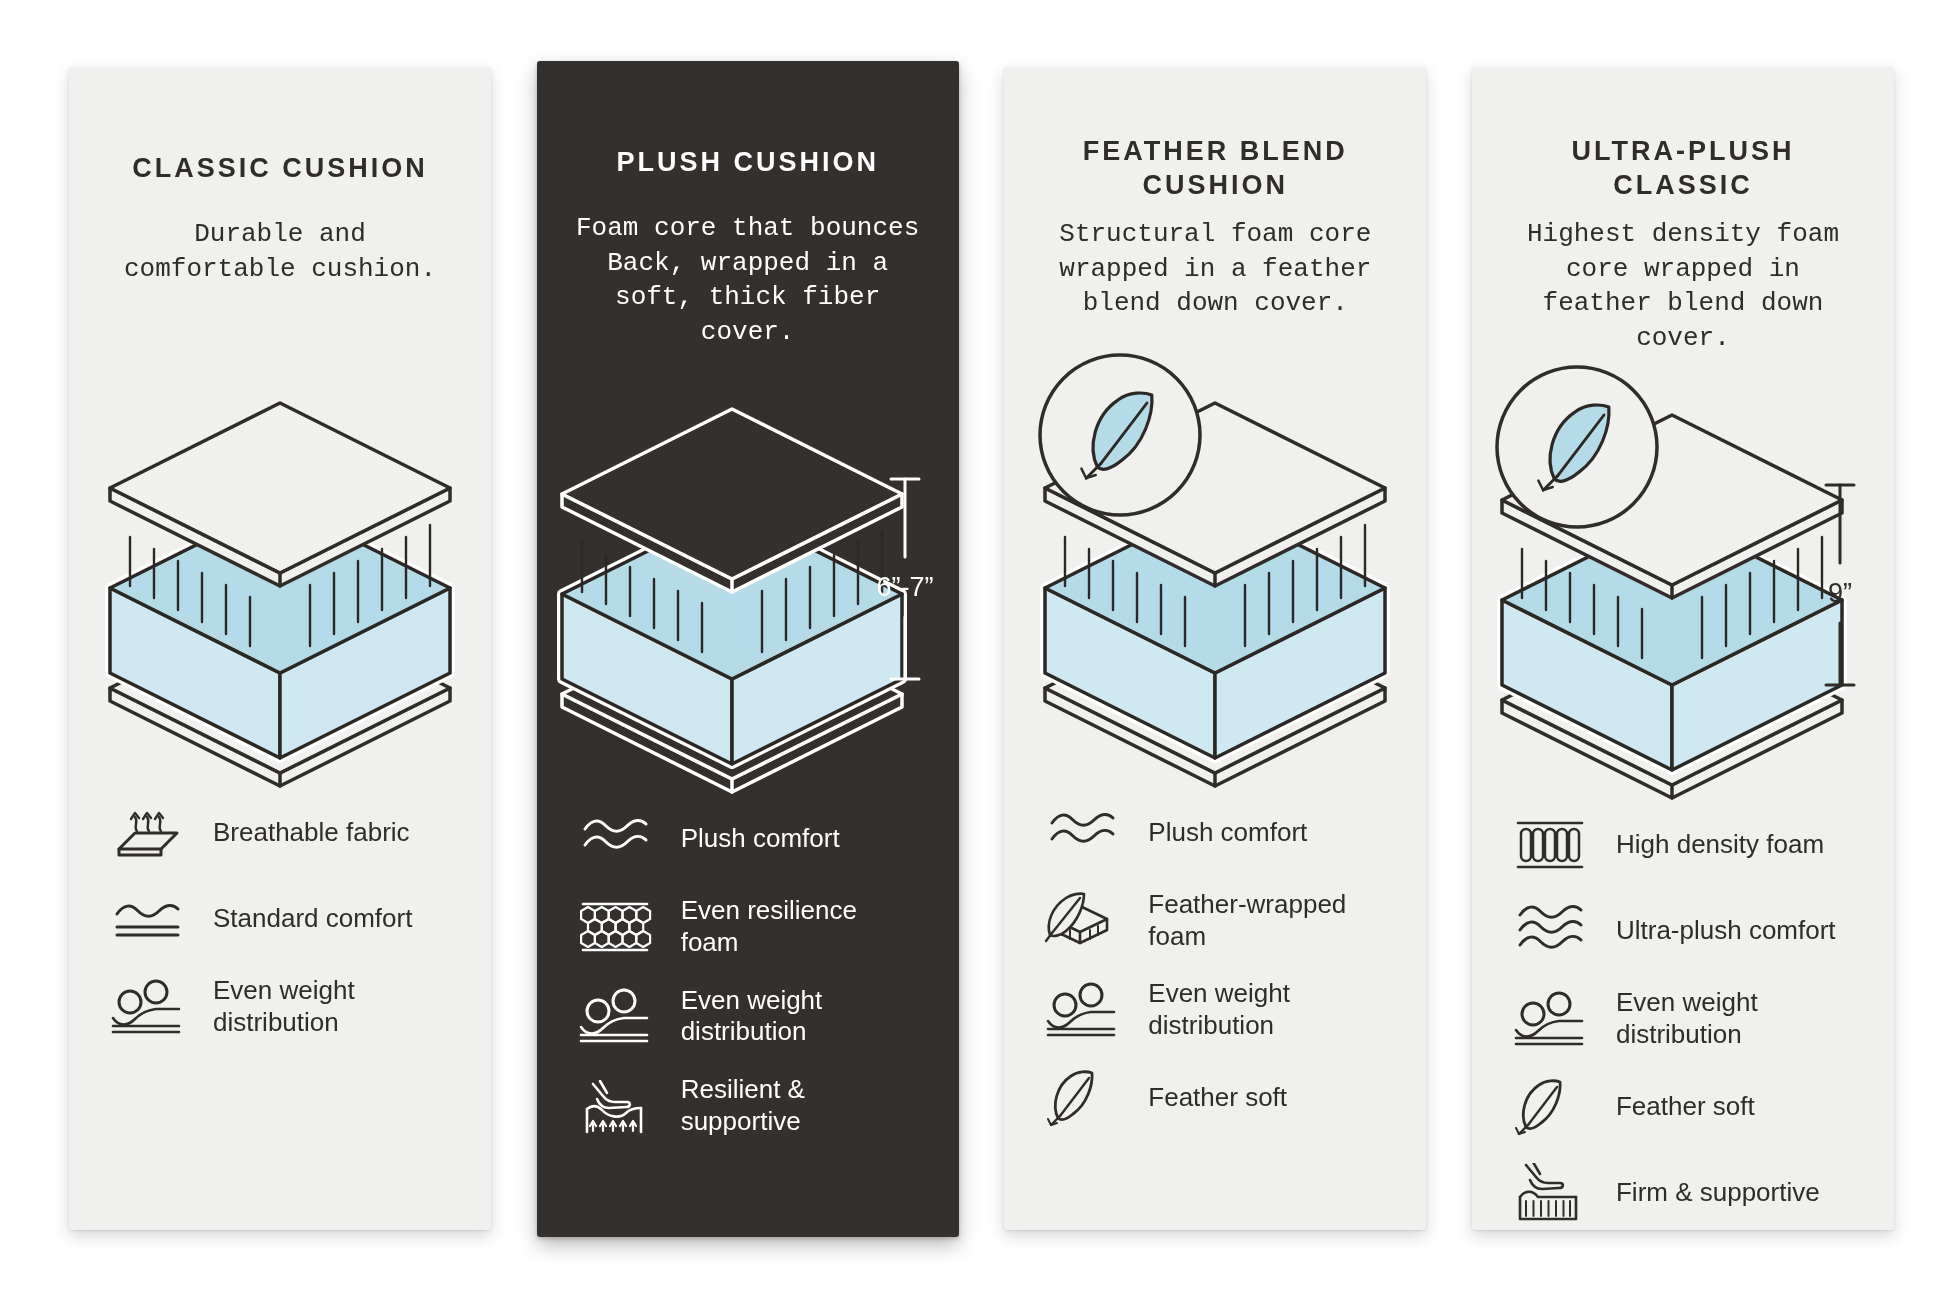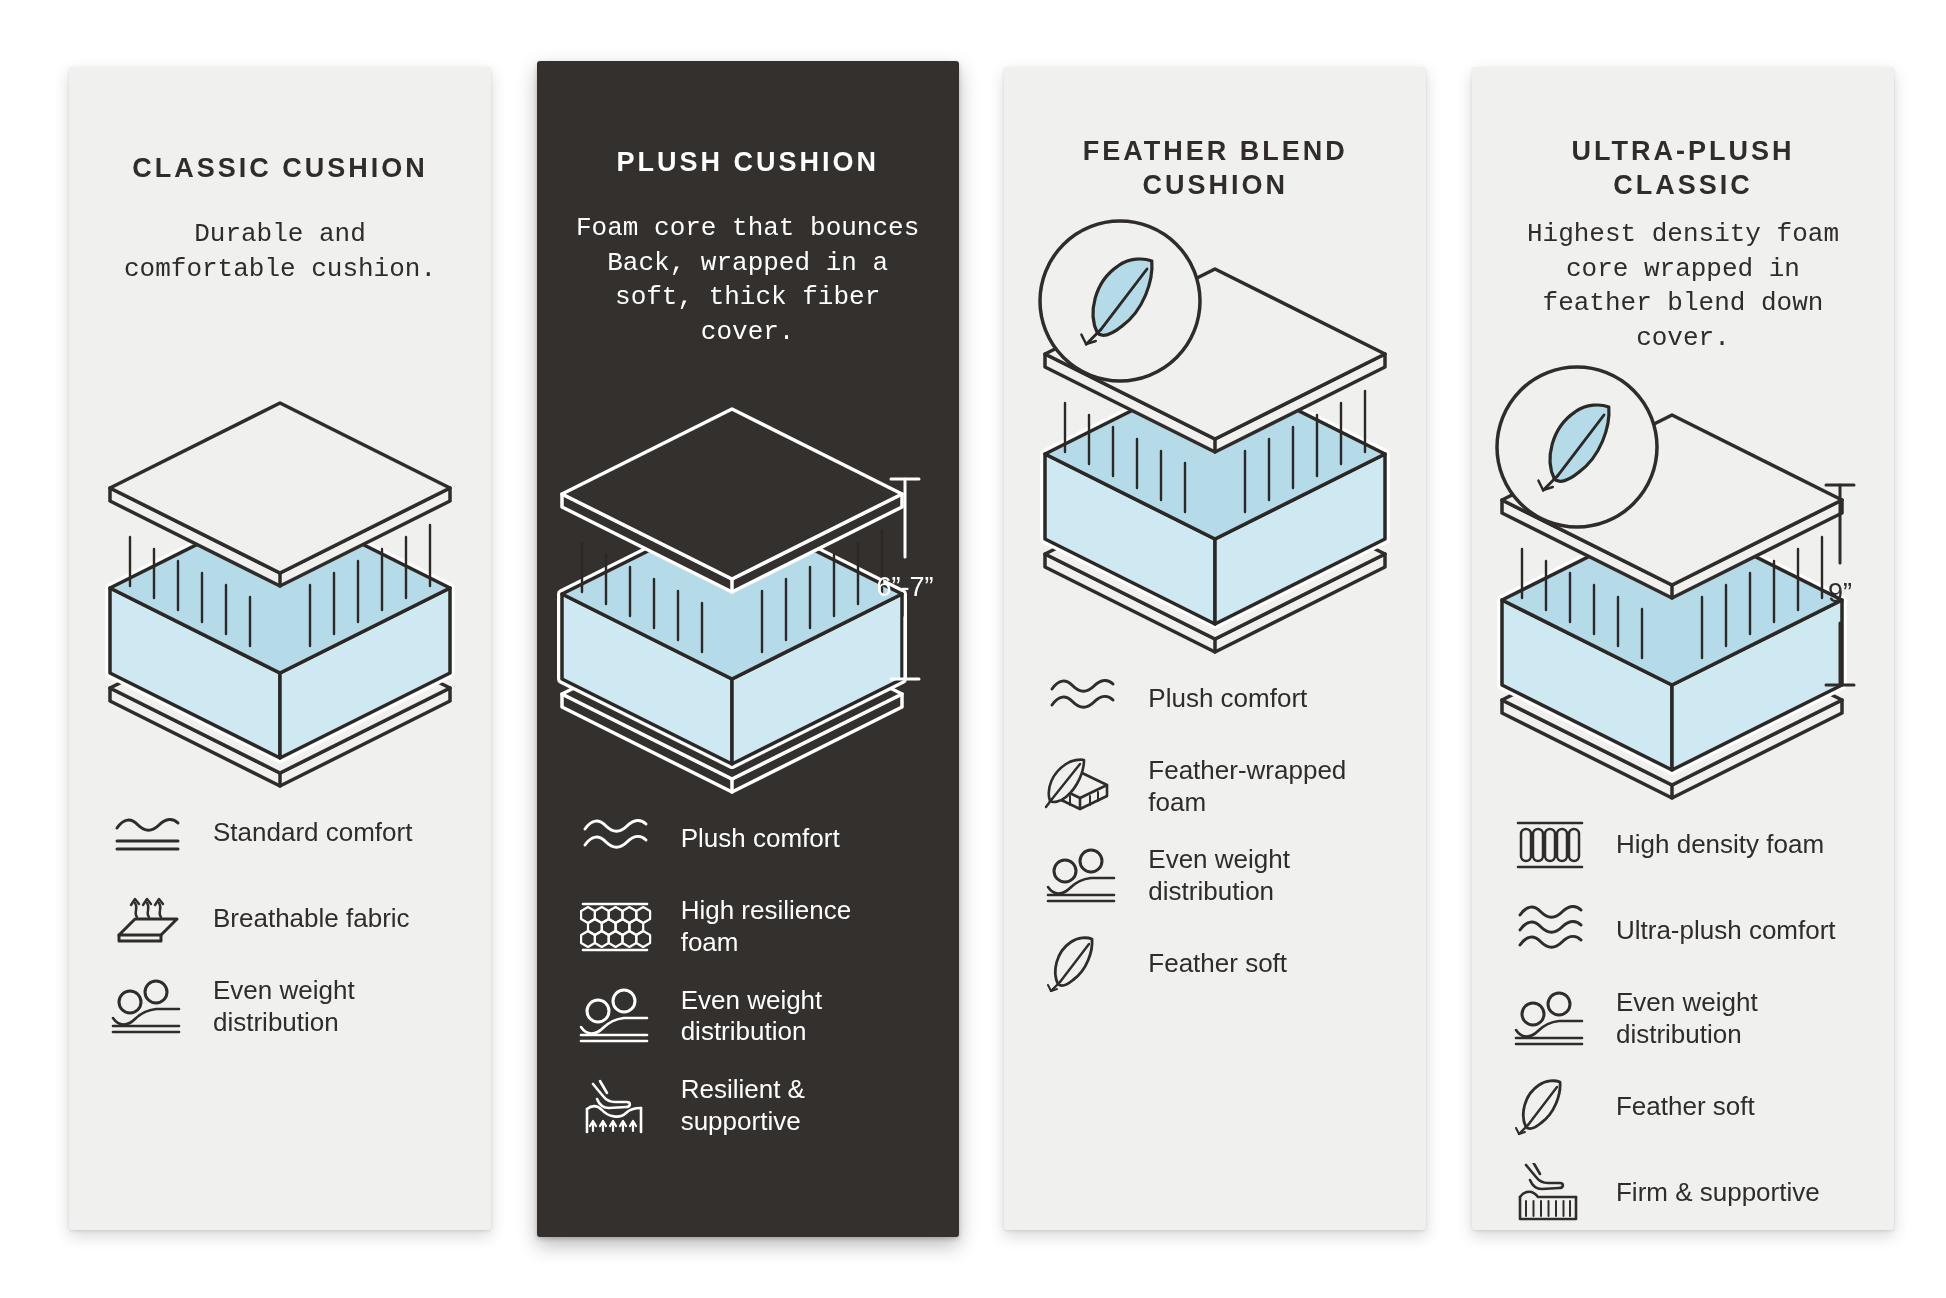--- a/index.html
+++ b/index.html
@@ -88,41 +88,41 @@
           <path d="M241,232 L241,293" stroke="#2b2826" stroke-width="2.4"></path>
           <path d="M41,135 L211,220 L381,135 L381,148 L211,233 L41,148 Z" fill="var(--bg)" stroke="var(--ink)" stroke-width="3.5"></path>
           <path d="M211,220 L211,233" stroke="var(--ink)" stroke-width="3.5"></path>
           <path d="M211,50 L381,135 L211,220 L41,135 Z" fill="var(--bg)" stroke="var(--ink)" stroke-width="3.5"></path>
         </svg>
       </div>
       <div class="features">
         <div class="feature-row">
           <span class="feature-icon">
             <svg width="76" height="60" viewBox="0 0 76 60" fill="none" stroke="currentColor" stroke-width="3" stroke-linecap="round" stroke-linejoin="round">
-              <path d="M8,25 C15,15 22,15 29,22 C36,29 43,29 50,22 C57,15 64,15 69,20"></path>
-              <path d="M8,38 L69,38"></path>
-              <path d="M8,46 L69,46"></path>
-            </svg>
-          </span>
-          <span class="feature-label">Standard comfort</span>
-        </div>
-        <div class="feature-row">
-          <span class="feature-icon">
-            <svg width="76" height="60" viewBox="0 0 76 60" fill="none" stroke="currentColor" stroke-width="3" stroke-linecap="round" stroke-linejoin="round">
               <path d="M10,46 L26,30 L68,30 L52,46 Z"></path>
               <path d="M10,46 L10,52 L52,52 L52,46"></path>
               <path d="M28,28 C24,24 30,19 26,14" stroke-width="2.4"></path>
               <path d="M22,16 L26,10 L30,15" stroke-width="2.4"></path>
               <path d="M40,28 C36,24 42,19 38,14" stroke-width="2.4"></path>
               <path d="M34,16 L38,10 L42,15" stroke-width="2.4"></path>
               <path d="M52,28 C48,24 54,19 50,14" stroke-width="2.4"></path>
               <path d="M46,16 L50,10 L54,15" stroke-width="2.4"></path>
             </svg>
           </span>
           <span class="feature-label">Breathable fabric</span>
+        </div>
+        <div class="feature-row">
+          <span class="feature-icon">
+            <svg width="76" height="60" viewBox="0 0 76 60" fill="none" stroke="currentColor" stroke-width="3" stroke-linecap="round" stroke-linejoin="round">
+              <path d="M8,25 C15,15 22,15 29,22 C36,29 43,29 50,22 C57,15 64,15 69,20"></path>
+              <path d="M8,38 L69,38"></path>
+              <path d="M8,46 L69,46"></path>
+            </svg>
+          </span>
+          <span class="feature-label">Standard comfort</span>
         </div>
         <div class="feature-row">
           <span class="feature-icon">
             <svg width="76" height="60" viewBox="0 0 76 60" fill="none" stroke="currentColor" stroke-width="3" stroke-linecap="round" stroke-linejoin="round">
               <circle cx="21" cy="25" r="11"></circle>
               <circle cx="47" cy="15" r="11"></circle>
               <path d="M4,41 C10,50 19,49 26,42 C32,36 38,33 47,32 L70,32" stroke-width="2.6"></path>
               <path d="M4,49 L70,49" stroke-width="2.6"></path>
               <path d="M4,55 L70,55" stroke-width="2.6"></path>
             </svg>
@@ -191,21 +191,21 @@
               <polygon points="31.7,22 38.6,26 38.6,34 31.7,38 24.799999999999997,34 24.799999999999997,26" stroke-width="2.2"></polygon>
               <polygon points="45.5,22 52.4,26 52.4,34 45.5,38 38.6,34 38.6,26" stroke-width="2.2"></polygon>
               <polygon points="59.3,22 66.2,26 66.2,34 59.3,38 52.4,34 52.4,26" stroke-width="2.2"></polygon>
               <polygon points="11,34 17.9,38 17.9,46 11,50 4.1,46 4.1,38" stroke-width="2.2"></polygon>
               <polygon points="24.8,34 31.700000000000003,38 31.700000000000003,46 24.8,50 17.9,46 17.9,38" stroke-width="2.2"></polygon>
               <polygon points="38.6,34 45.5,38 45.5,46 38.6,50 31.700000000000003,46 31.700000000000003,38" stroke-width="2.2"></polygon>
               <polygon points="52.4,34 59.3,38 59.3,46 52.4,50 45.5,46 45.5,38" stroke-width="2.2"></polygon>
               <polygon points="66.2,34 73.10000000000001,38 73.10000000000001,46 66.2,50 59.300000000000004,46 59.300000000000004,38" stroke-width="2.2"></polygon>
             </svg>
           </span>
-          <span class="feature-label">High resilience foam</span>
+          <span class="feature-label">Even resilience foam</span>
         </div>
         <div class="feature-row">
           <span class="feature-icon">
             <svg width="76" height="60" viewBox="0 0 76 60" fill="none" stroke="currentColor" stroke-width="3" stroke-linecap="round" stroke-linejoin="round">
               <circle cx="21" cy="25" r="11"></circle>
               <circle cx="47" cy="15" r="11"></circle>
               <path d="M4,41 C10,50 19,49 26,42 C32,36 38,33 47,32 L70,32" stroke-width="2.6"></path>
               <path d="M4,49 L70,49" stroke-width="2.6"></path>
               <path d="M4,55 L70,55" stroke-width="2.6"></path>
             </svg>
@@ -230,20 +230,21 @@
               <path d="M53,50 L56,45 L59,50" stroke-width="2.2"></path>
               <path d="M16,8 L26,20 M23,5 L30,17 M26,20 C29,24 33,26 38,26 L50,26 C54,26 54,31 49,31 L32,32 C26,32 22,28 20,23" stroke-width="2.6"></path>
             </svg>
           </span>
           <span class="feature-label">Resilient &amp; supportive</span>
         </div>
       </div>
     </section>
     <section class="panel">
       <h2 class="panel-title">FEATHER BLEND CUSHION</h2>
+      <p class="panel-desc">Structural foam core wrapped in a feather blend down cover.</p>
       <div class="diagram">
         <svg width="422" height="440" viewBox="0 0 422 440" fill="none" stroke-linejoin="round" stroke-linecap="round">
           <path d="M41,335 L211,420 L381,335 L381,348 L211,433 L41,348 Z" fill="var(--bg)" stroke="var(--ink)" stroke-width="3.5"></path>
           <path d="M211,420 L211,433" stroke="var(--ink)" stroke-width="3.5"></path>
           <path d="M211,250 L381,335 L211,420 L41,335 Z" fill="var(--bg)" stroke="var(--ink)" stroke-width="3.5"></path>
           <path d="M211,150 L381,235 L381,320 L211,405 L41,320 L41,235 Z" fill="#ffffff" stroke="#ffffff" stroke-width="10"></path>
           <path d="M41,235 L211,320 L211,405 L41,320 Z" fill="#cfe9f2" stroke="#2b2826" stroke-width="3.5"></path>
           <path d="M381,235 L381,320 L211,405 L211,320 Z" fill="#cfe9f2" stroke="#2b2826" stroke-width="3.5"></path>
           <path d="M211,150 L381,235 L211,320 L41,235 Z" fill="#b5dae8" stroke="#2b2826" stroke-width="3.5"></path>
           <path d="M61,184 L61,233" stroke="#2b2826" stroke-width="2.4" transform="translate(0,0)"></path>

